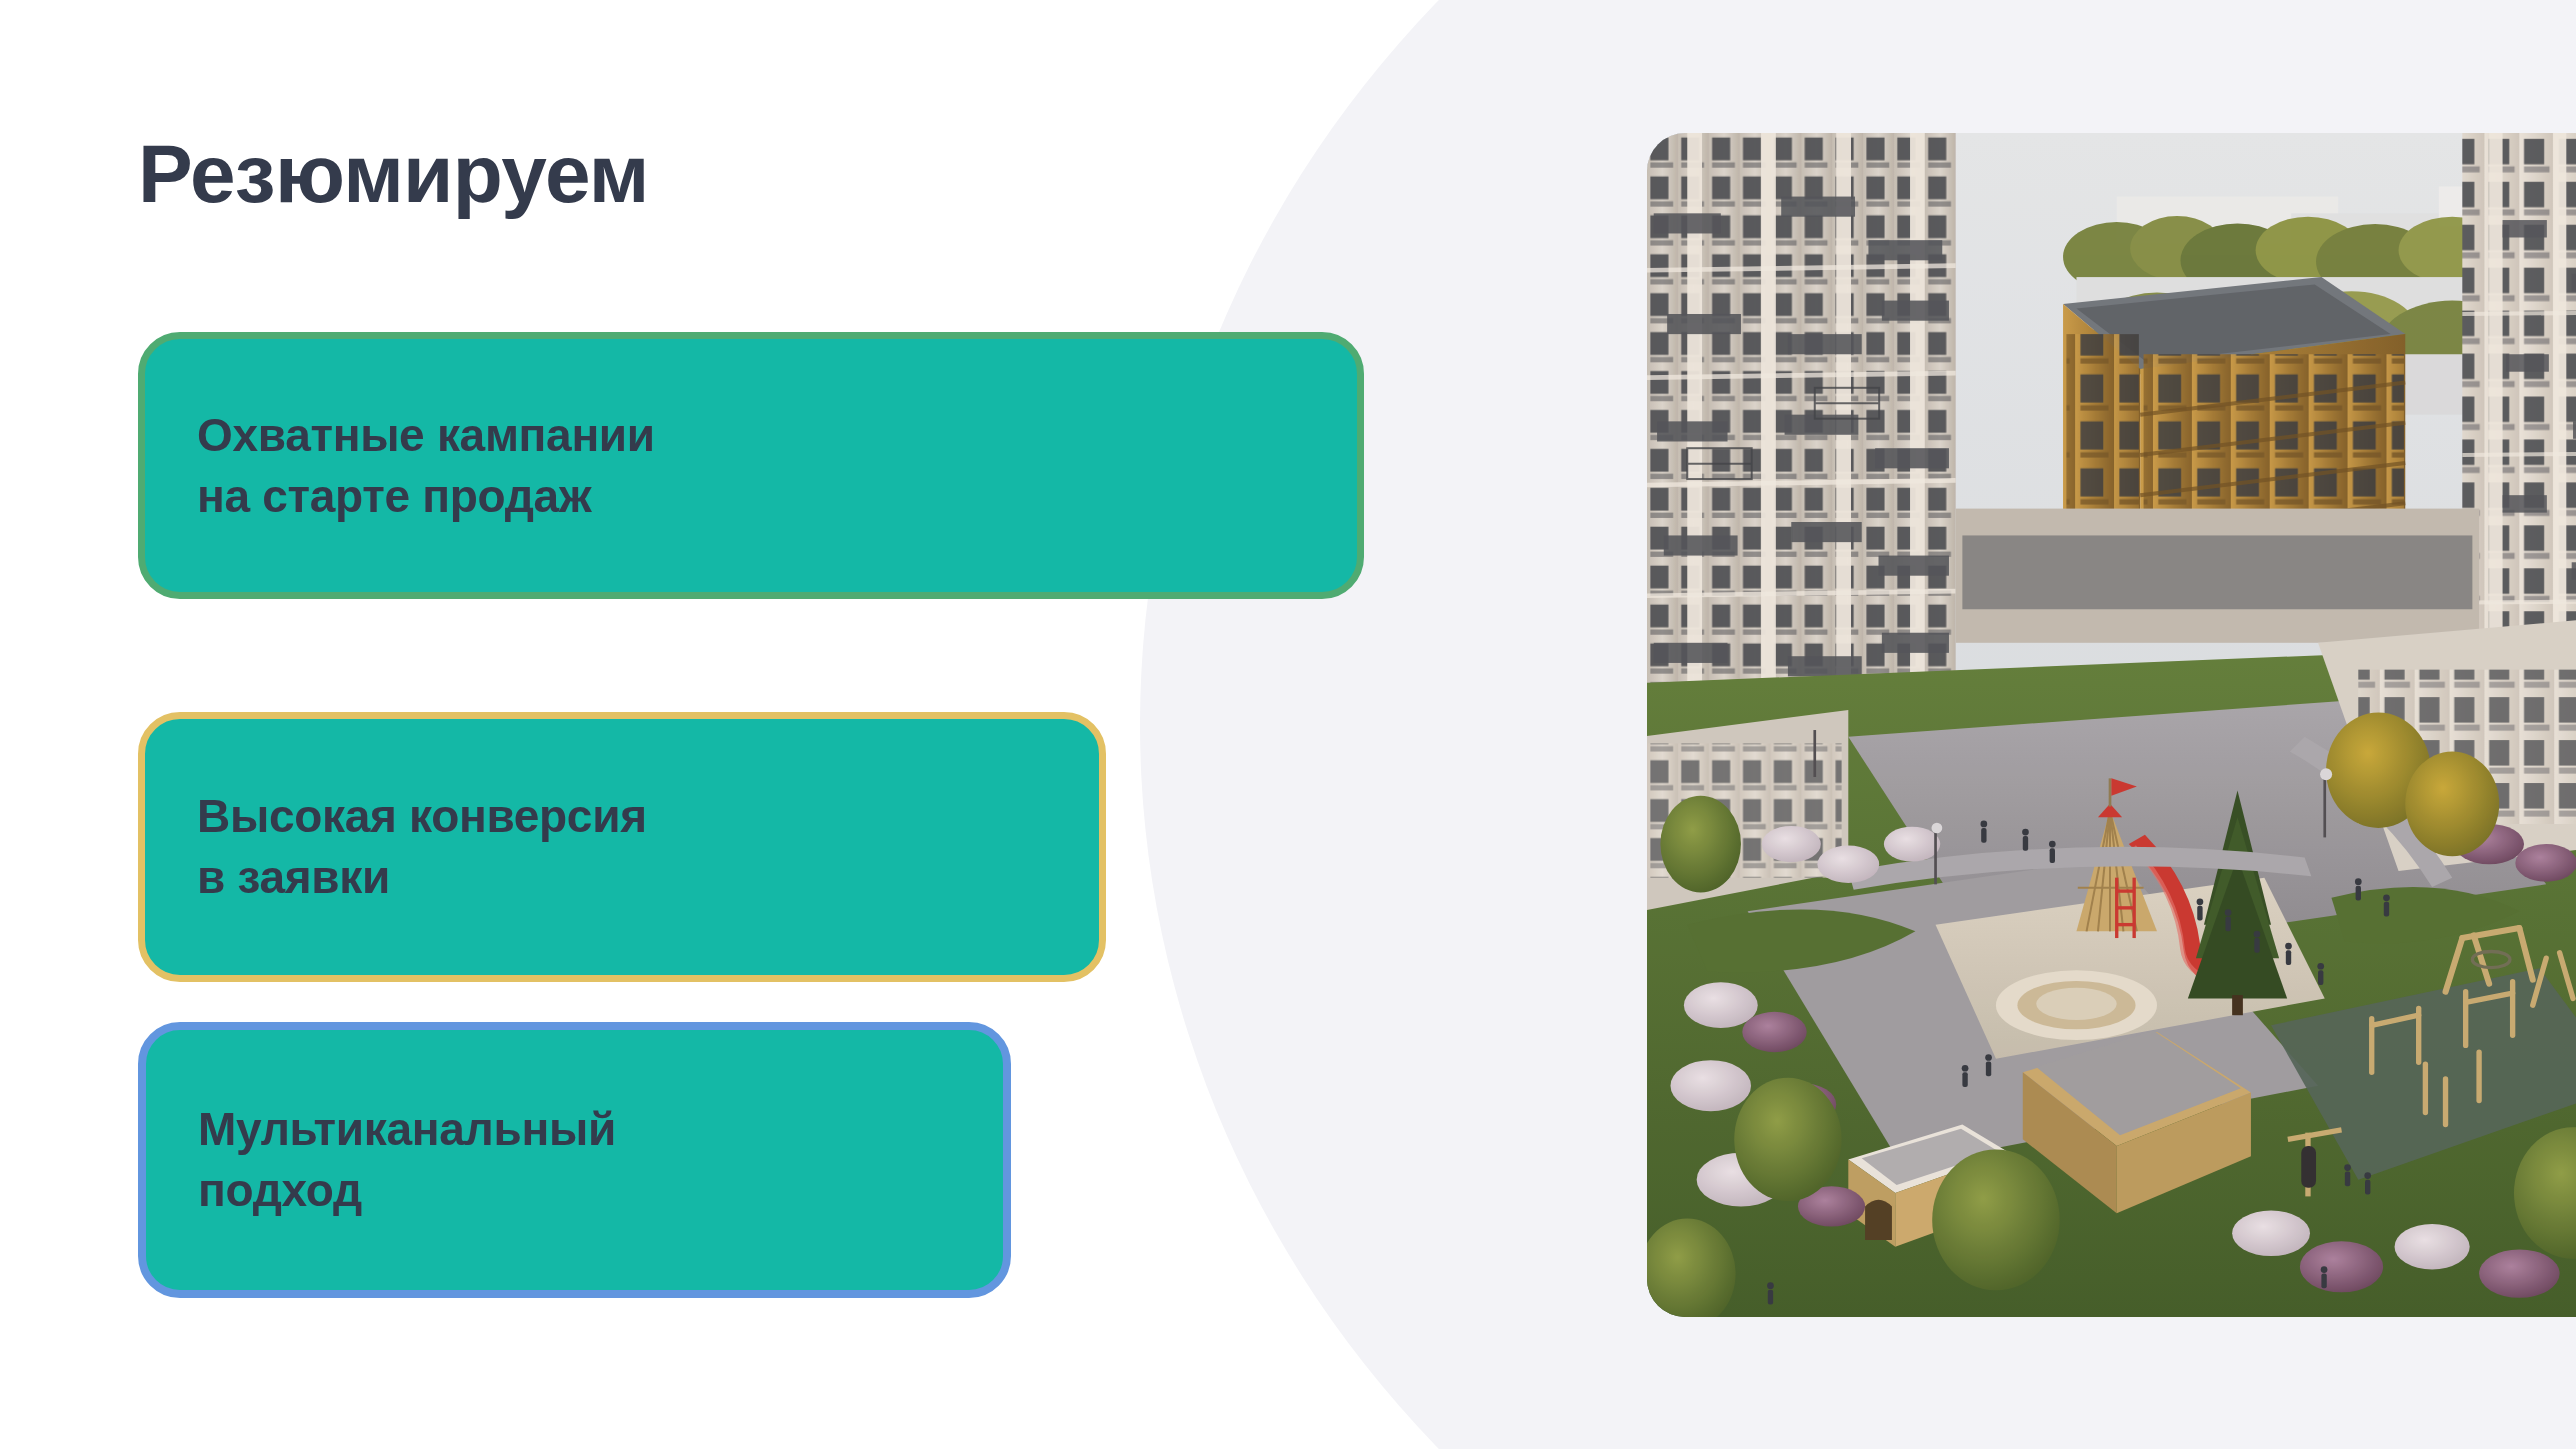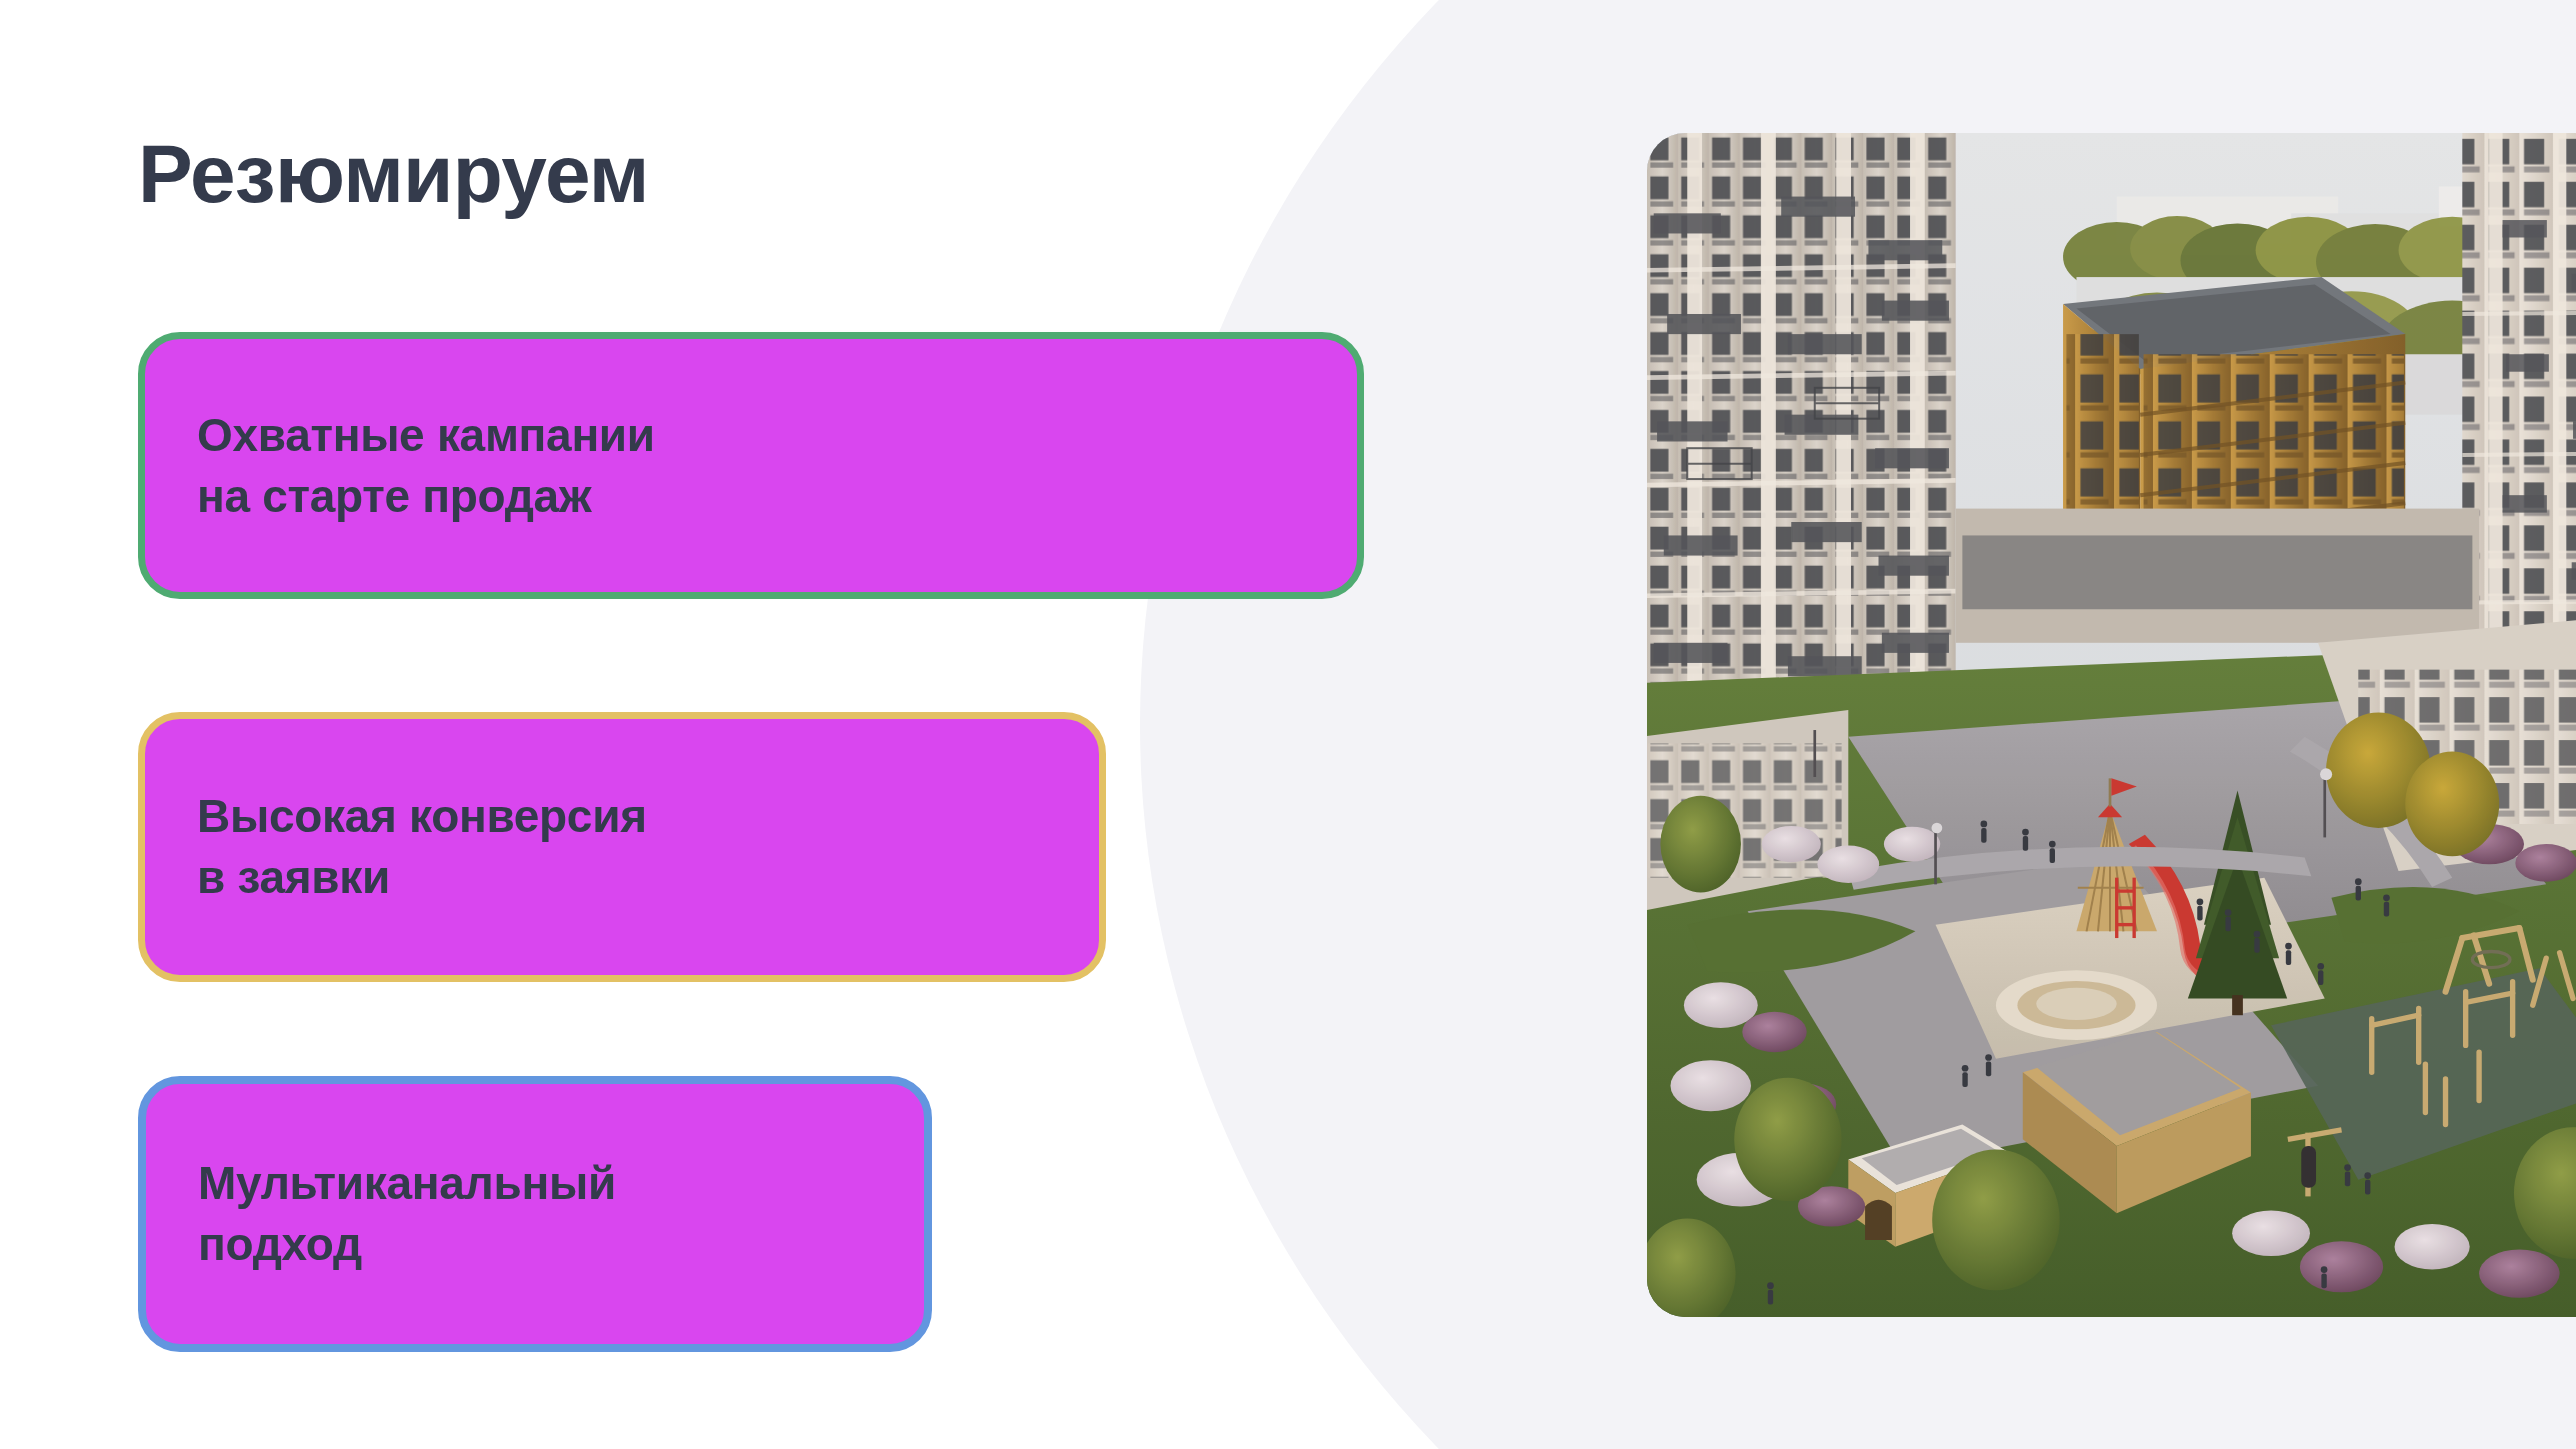--- a/index.html
+++ b/index.html
@@ -22,39 +22,39 @@
   #page-title{
     position:absolute;left:138px;top:131px;
     font-size:82px;line-height:1.05;
     font-weight:bold;letter-spacing:-0.7px;
     color:#343B4C;white-space:nowrap;
   }
 
   .card{
     position:absolute;
     box-sizing:border-box;
-    background:#d946ef;
+    background:#14b8a6;
     border-radius:42px;
     border-style:solid;
     display:flex;align-items:center;
   }
   .card-text{
     color:#343B4C;
     font-weight:bold;
     font-size:46px;
     line-height:1.32;
     letter-spacing:-0.3px;
     padding-left:52px;
     padding-right:27px;
     white-space:pre-line;
   }
 
   #card-1{left:138px;top:332px;width:1226px;height:267px;border-width:7.4px;border-color:#4FAB72;}
   #card-2{left:138px;top:712px;width:968px;height:270px;border-width:7.4px;border-color:#E3C164;}
-  #card-3{left:138px;top:1076px;width:794px;height:276px;border-width:8px;border-color:#6296DF;align-items:center;}
+  #card-3{left:138px;top:1022px;width:873px;height:276px;border-width:8px;border-color:#6296DF;align-items:center;}
 
   
   #render-frame{
     position:absolute;
     left:1647px; top:133px;
     width:973px; height:1184px;
     border-radius:38px;
     overflow:hidden;
     z-index:3;
     background:#b9c3cc;

